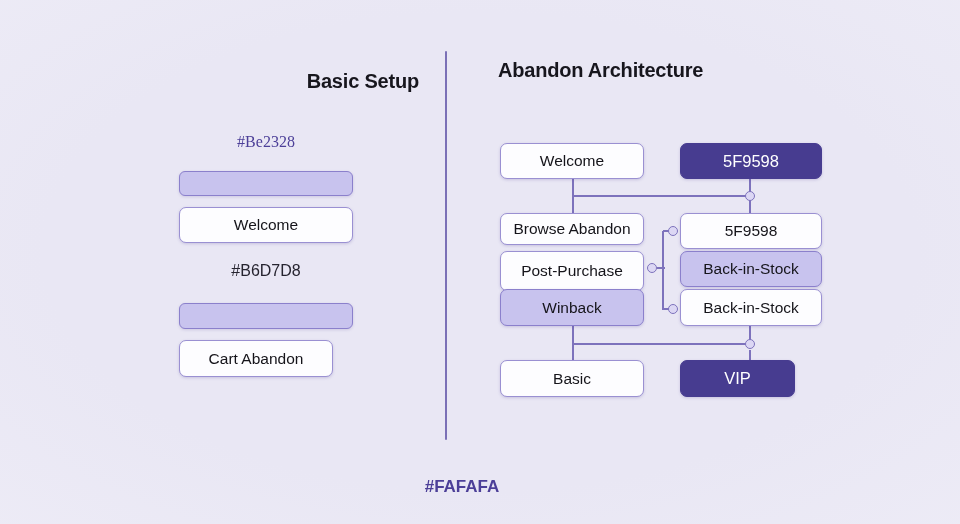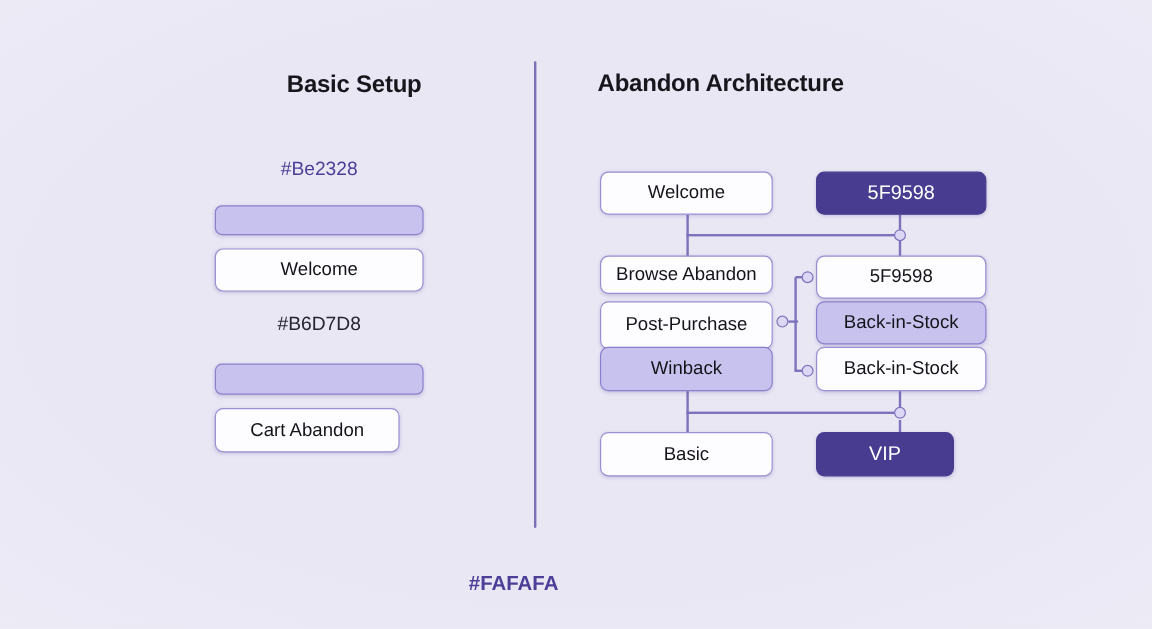--- a/index.html
+++ b/index.html
@@ -54,23 +54,23 @@
     background:#dcd7f4;border:1.5px solid var(--connector,#7d72bc);
     z-index:3;
   }
   .footer-label{font-size:17px;font-weight:600;text-align:center;}
 </style>
 </head>
 <body>
 
 <div id="canvas">
 
-  <div class="abs panel-title" style="left:239px;top:60px;width:180px;text-align:left;">Basic Setup</div>
+  <div class="abs panel-title" style="left:239px;top:70px;width:180px;text-align:right;">Basic Setup</div>
 
-  <div class="abs hex-label hex-purple" style="left:179px;top:133px;width:174px;">#Be2328</div>
+  <div class="abs hex-label hex-purple" style="left:179px;top:133px;width:174px;font-family:Liberation Serif, serif;">#Be2328</div>
 
   <div class="abs swatch" style="left:179px;top:171px;width:174px;height:25px;"></div>
 
   <div class="abs node" style="left:179px;top:207px;width:174px;height:36px;">Welcome</div>
 
   <div class="abs hex-label hex-dark" style="left:179px;top:262px;width:174px;">#B6D7D8</div>
 
   <div class="abs swatch" style="left:179px;top:303px;width:174px;height:26px;"></div>
 
   <div class="abs node" style="left:179px;top:340px;width:154px;height:37px;">Cart Abandon</div>
@@ -106,15 +106,15 @@
 
   <div class="abs node" style="left:500px;top:251px;width:144px;height:40px;">Post-Purchase</div>
   <div class="abs node lavender" style="left:680px;top:251px;width:142px;height:36px;">Back-in-Stock</div>
 
   <div class="abs node lavender" style="left:500px;top:289px;width:144px;height:37px;">Winback</div>
   <div class="abs node" style="left:680px;top:289px;width:142px;height:37px;">Back-in-Stock</div>
 
   <div class="abs node" style="left:500px;top:360px;width:144px;height:37px;">Basic</div>
   <div class="abs node dark" style="left:680px;top:360px;width:115px;height:37px;">VIP</div>
 
-  <div class="abs footer-label hex-purple" style="left:338px;top:477px;width:180px;">#FAFAFA</div>
+  <div class="abs footer-label hex-purple" style="left:372px;top:477px;width:180px;">#FAFAFA</div>
 
 </div>
 
 </body></html>

